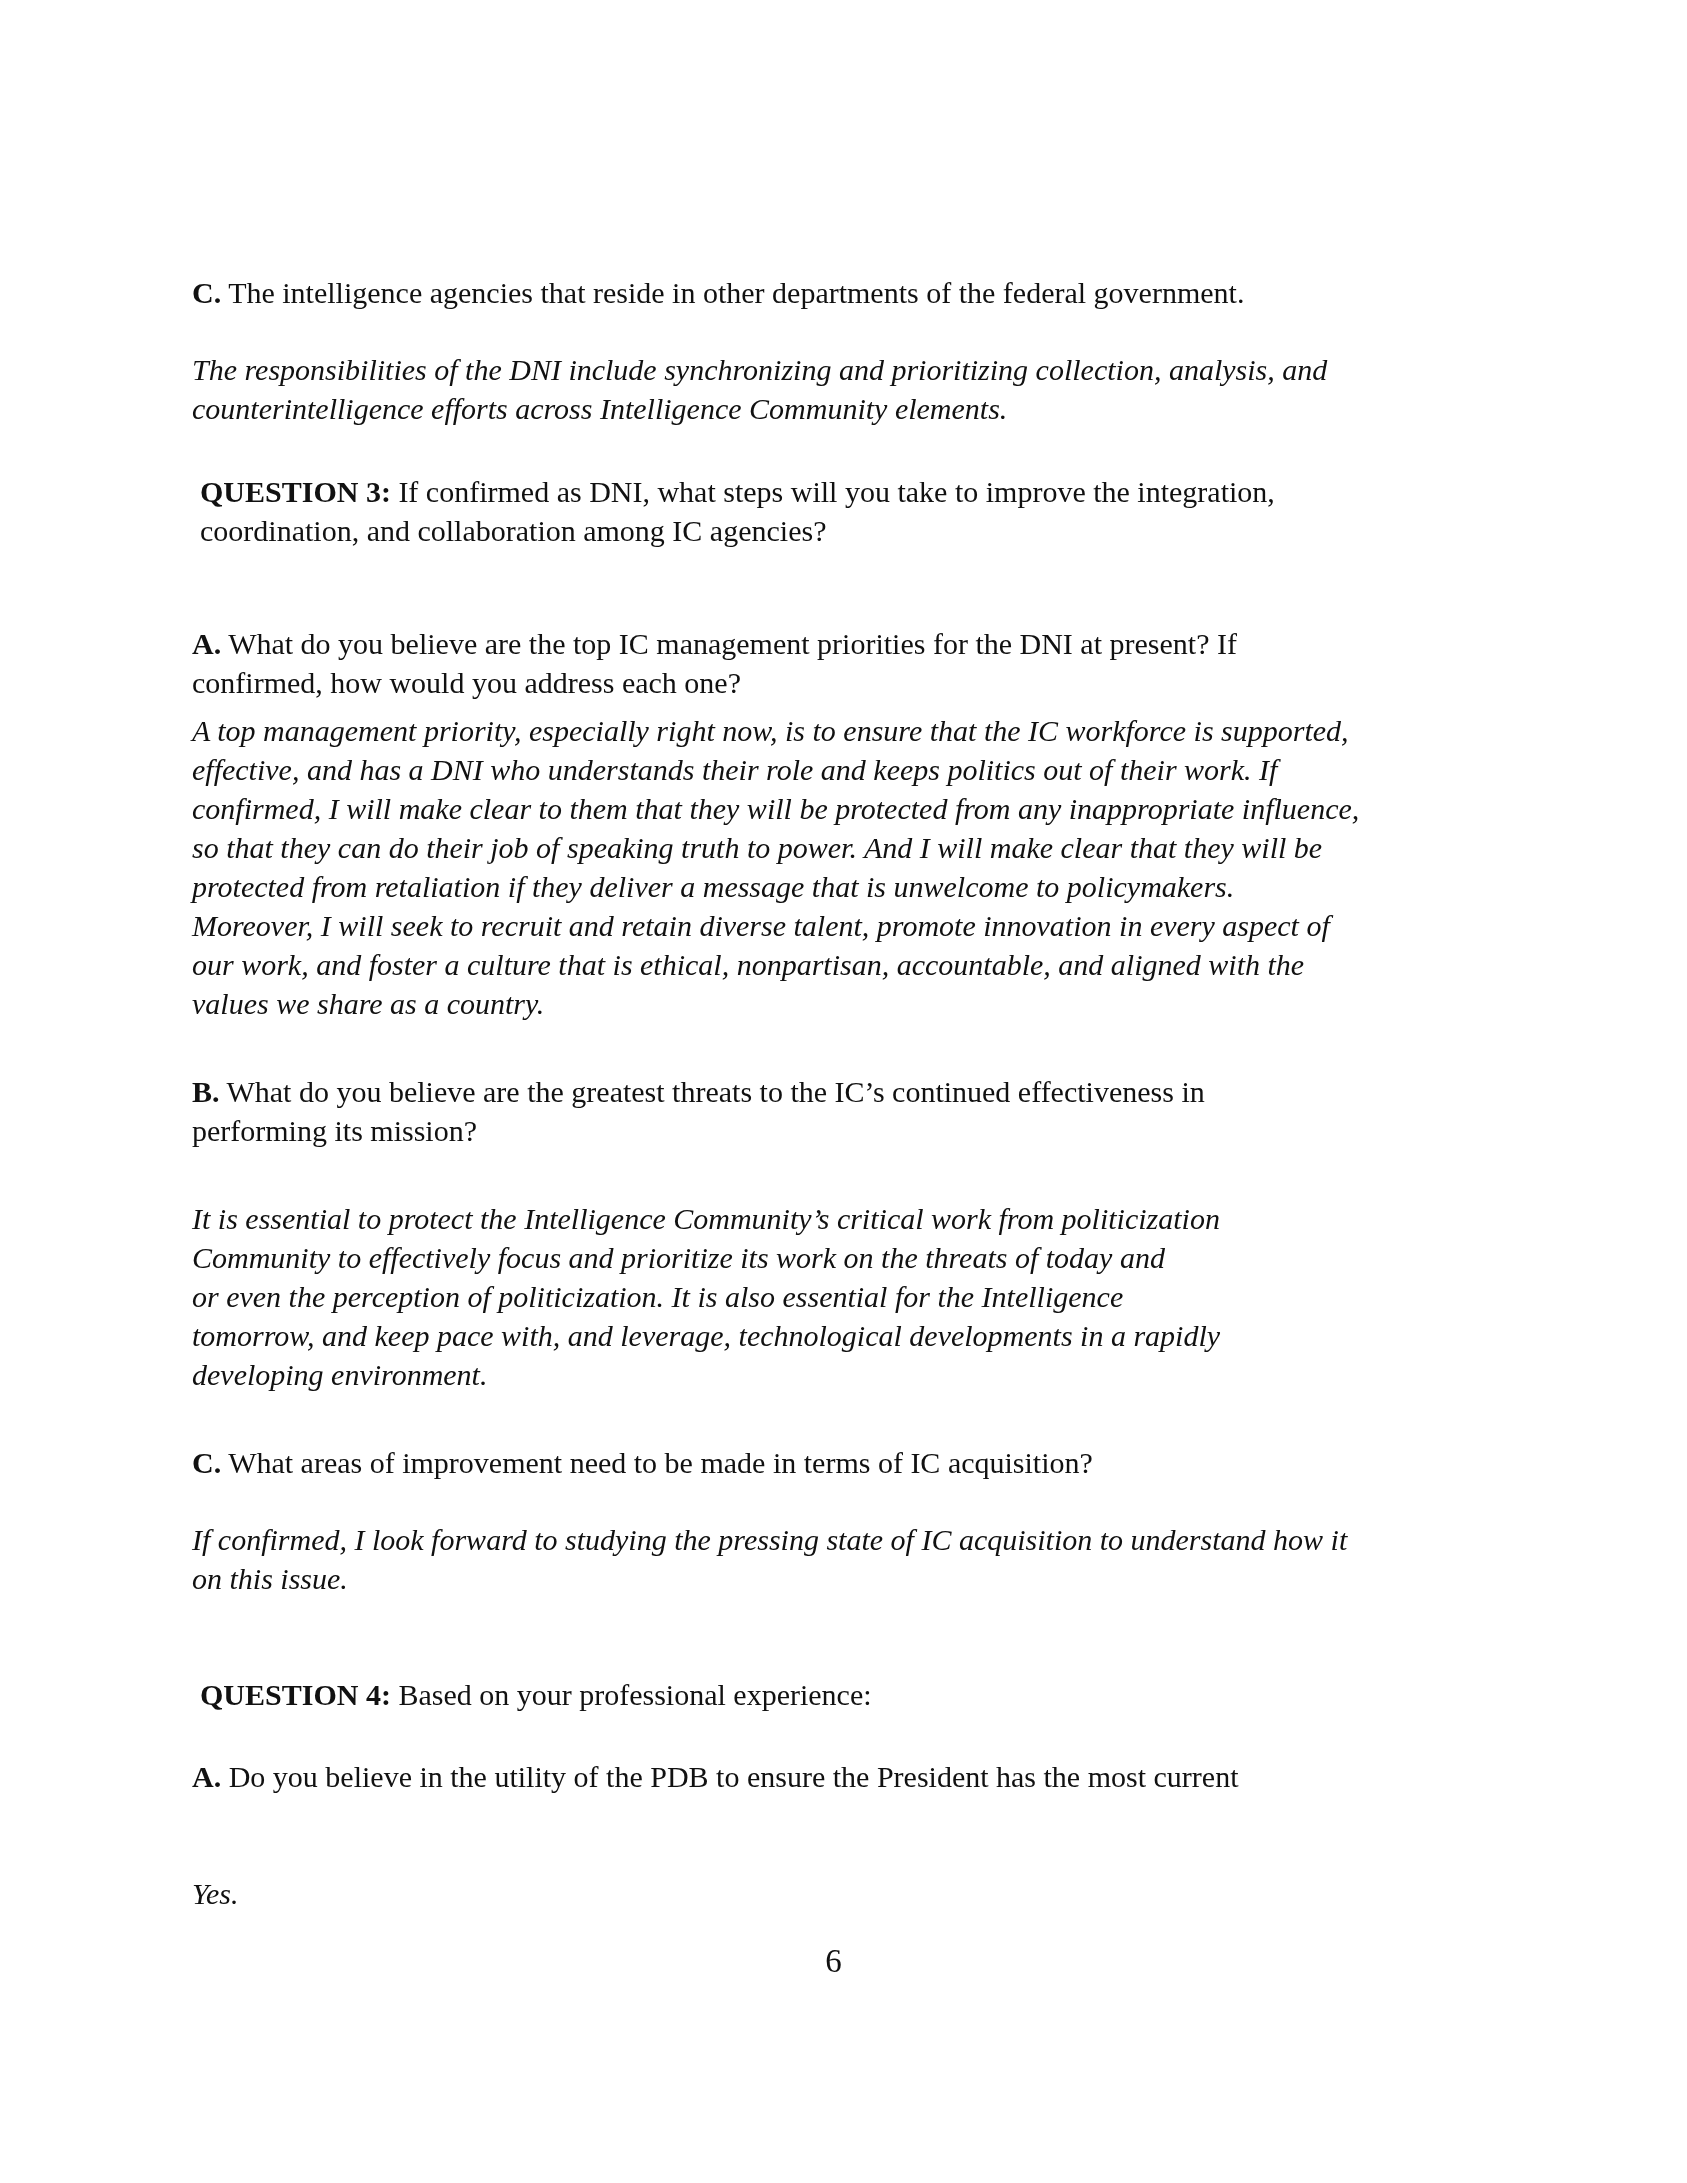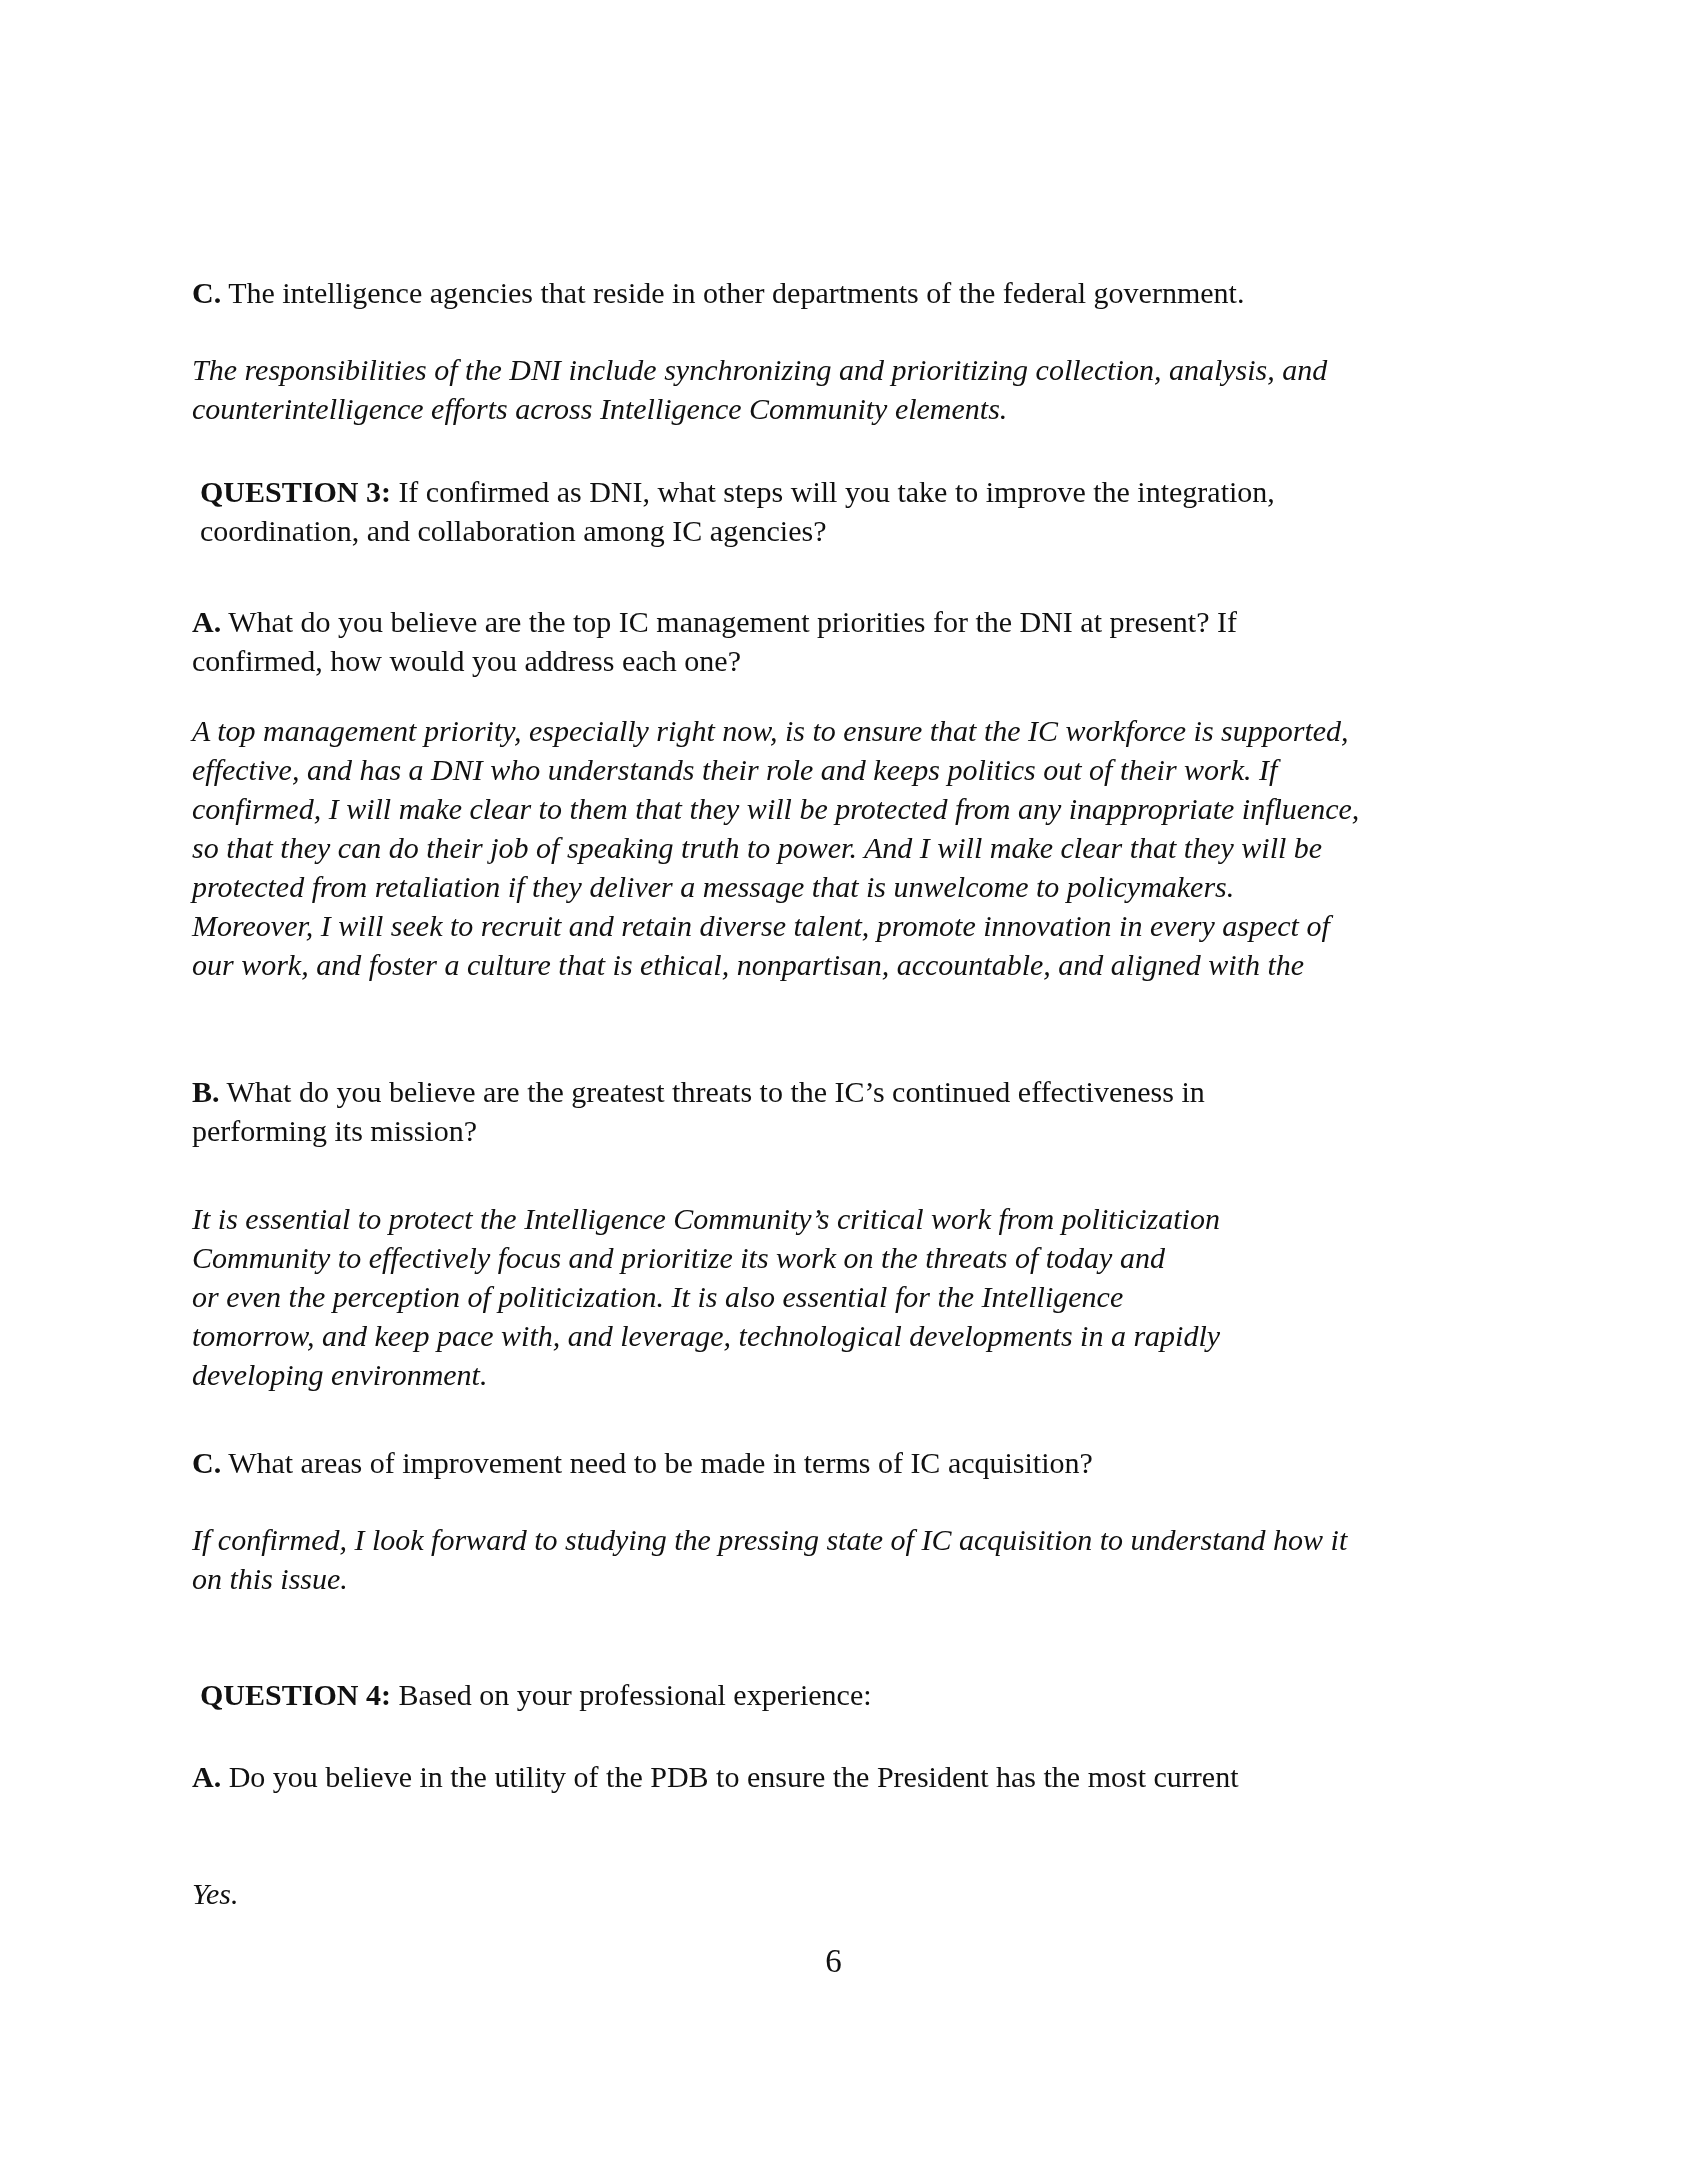--- a/index.html
+++ b/index.html
@@ -22,33 +22,34 @@
 <p class="blk it" style="top:350px">
   <span class="line">The responsibilities of the DNI include synchronizing and prioritizing collection, analysis, and</span>
   <span class="line">counterintelligence efforts across Intelligence Community elements.</span>
 </p>
 
 <p class="blk q" style="top:472px">
   <span class="line"><span class="lbl">QUESTION 3:</span><span> If confirmed as DNI, what steps will you take to improve the integration,</span></span>
   <span class="line">coordination, and collaboration among IC agencies?</span>
 </p>
 
-<p class="blk" style="top:602px">
+<p class="blk" style="top:624px">
   <span class="line"><span class="lbl">A.</span><span> What do you believe are the top IC management priorities for the DNI at present? If</span></span>
   <span class="line">confirmed, how would you address each one?</span>
 </p>
 
 <p class="blk it" style="top:711px">
   <span class="line">A top management priority, especially right now, is to ensure that the IC workforce is supported,</span>
   <span class="line">effective, and has a DNI who understands their role and keeps politics out of their work.  If</span>
   <span class="line">confirmed, I will make clear to them that they will be protected from any inappropriate influence,</span>
   <span class="line">so that they can do their job of speaking truth to power.  And I will make clear that they will be</span>
   <span class="line">protected from retaliation if they deliver a message that is unwelcome to policymakers.</span>
   <span class="line">Moreover, I will seek to recruit and retain diverse talent, promote innovation in every aspect of</span>
   <span class="line">our work, and foster a culture that is ethical, nonpartisan, accountable, and aligned with the</span>
+  <span class="line">values we share as a country.</span>
 </p>
 
 <p class="blk" style="top:1072px">
   <span class="line"><span class="lbl">B.</span><span> What do you believe are the greatest threats to the IC’s continued effectiveness in</span></span>
   <span class="line">performing its mission?</span>
 </p>
 
 <p class="blk it" style="top:1199px">
   <span class="line">It is essential to protect the Intelligence Community’s critical work from politicization</span>
   <span class="line">Community to effectively focus and prioritize its work on the threats of today and</span>

